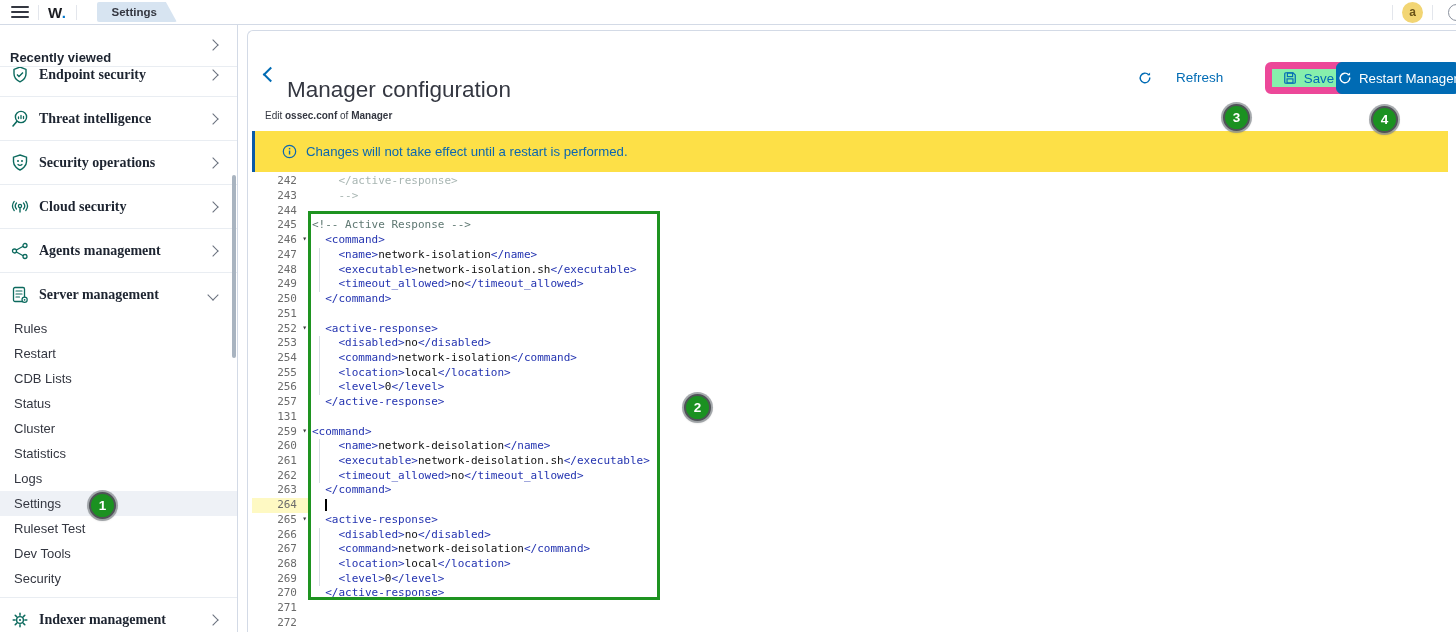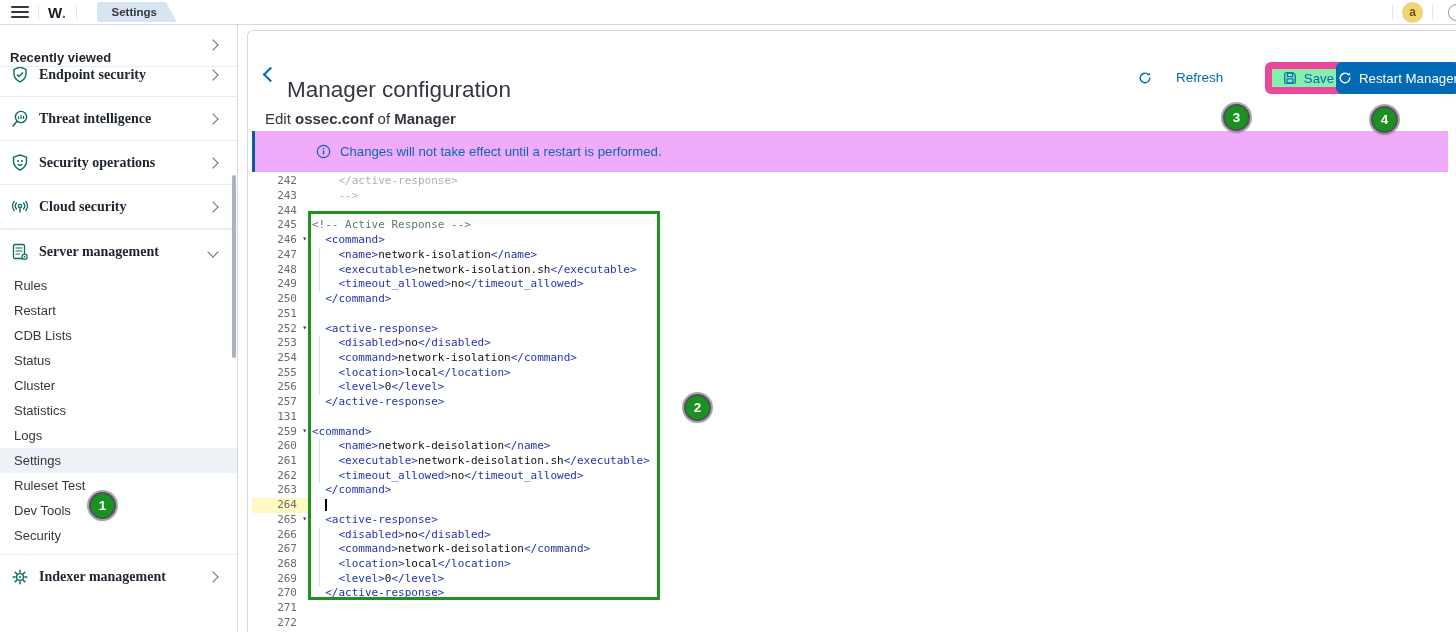--- a/index.html
+++ b/index.html
@@ -50,24 +50,24 @@
            border-top:1px solid #d3dae6;border-left:1px solid #d3dae6;border-top-left-radius:6px;}
   .back-arrow{position:absolute;left:265px;top:69px;width:9px;height:9px;border-left:2px solid #006bb4;
               border-bottom:2px solid #006bb4;transform:rotate(45deg);cursor:pointer;}
   .page-title{position:absolute;left:287px;top:62px;font-size:22.5px;font-weight:400;color:#343741;}
   .refresh-link{position:absolute;left:1138px;top:70px;display:flex;align-items:center;gap:24px;
                 color:#006bb4;font-size:13.5px;cursor:pointer;}
   .btn{position:absolute;display:flex;align-items:center;justify-content:center;gap:7px;
        border-radius:6px;font-size:13.3px;font-weight:500;cursor:pointer;box-sizing:border-box;}
   .btn-save{left:1223px;top:62px;width:87px;height:32px;background:#86efac;border:7px solid #ec4899;color:#006bb4;margin-left:42px;}
   .btn-restart{left:1328px;top:62px;width:124px;height:32px;background:#006bb4;border:1px solid #006bb4;color:#fff;margin-left:8px;}
-  .subheader{position:absolute;left:265px;top:110px;font-size:15px;color:#343741;}
+  .subheader{position:absolute;left:265px;top:110px;font-size:10px;color:#343741;}
   .subheader b{font-weight:bold;}
-  .banner{position:absolute;left:252px;top:131px;width:1196px;height:41px;background:#f0abfc;
-          border-left:3px solid #0b5aa7;display:flex;align-items:center;box-sizing:border-box;padding-left:34px;}
+  .banner{position:absolute;left:252px;top:131px;width:1196px;height:41px;background:#fde047;
+          border-left:3px solid #0b5aa7;display:flex;align-items:center;box-sizing:border-box;}
   .banner .bicon{margin-left:27px;width:15px;height:15px;flex-shrink:0;}
   .banner .btext{margin-left:9px;color:#0b67b0;font-size:13.2px;}
   
   .editor{position:absolute;left:252px;top:176px;right:0;bottom:0;overflow:hidden;
           font-family:"DejaVu Sans Mono","Liberation Mono",monospace;font-size:11px;background:#fff;}
   .ed-inner{margin-top:-1.7px;}
   .ed-row{display:flex;height:14.72px;line-height:14.72px;}
   .ed-gutter{width:56px;flex-shrink:0;position:relative;text-align:right;box-sizing:border-box;
              padding-right:11px;color:#6b6b6b;}
   .ed-gutter.active{background:#fef9c3;}
@@ -166,20 +166,32 @@
                 <path d="M6.5 12a4.6 4.6 0 0 1 0-6" fill="none" stroke="#0c6a5e" stroke-width="1.3" stroke-linecap="round"></path>
                 <path d="M13.5 6a4.6 4.6 0 0 1 0 6" fill="none" stroke="#0c6a5e" stroke-width="1.3" stroke-linecap="round"></path>
                 <path d="M4.2 13.6a7.6 7.6 0 0 1 0-9.2" fill="none" stroke="#0c6a5e" stroke-width="1.3" stroke-linecap="round"></path>
                 <path d="M15.8 4.4a7.6 7.6 0 0 1 0 9.2" fill="none" stroke="#0c6a5e" stroke-width="1.3" stroke-linecap="round"></path>
               </svg>
             </span>
             <span class="lbl">Cloud security</span>
             <span class="chev chev-r"></span>
           </div>
           <div class="side-divider"></div>
+          <div class="side-item">
+            <span class="icn">
+              <svg width="20" height="20" viewBox="0 0 20 20">
+                <circle cx="4.5" cy="10" r="2" fill="none" stroke="#0c6a5e" stroke-width="1.3"></circle>
+                <circle cx="15" cy="4.5" r="2" fill="none" stroke="#0c6a5e" stroke-width="1.3"></circle>
+                <circle cx="15" cy="15.5" r="2" fill="none" stroke="#0c6a5e" stroke-width="1.3"></circle>
+                <path d="M6.4 9 13.2 5.3M6.4 11l6.8 3.7" stroke="#0c6a5e" stroke-width="1.3"></path>
+              </svg>
+            </span>
+            <span class="lbl">Agents management</span>
+            <span class="chev chev-r"></span>
+          </div>
           <div class="side-divider"></div>
           <div class="side-item">
             <span class="icn">
               <svg width="20" height="20" viewBox="0 0 20 20">
                 <rect x="3.5" y="2.5" width="11" height="14" rx="1.5" fill="none" stroke="#0c6a5e" stroke-width="1.3"></rect>
                 <path d="M6 6h6M6 9h6M6 12h3.5" stroke="#0c6a5e" stroke-width="1.2" stroke-linecap="round"></path>
                 <circle cx="14.6" cy="14.8" r="2.6" fill="#fff" stroke="#0c6a5e" stroke-width="1.2"></circle>
                 <circle cx="14.6" cy="14.8" r=".9" fill="#0c6a5e"></circle>
               </svg>
             </span>

